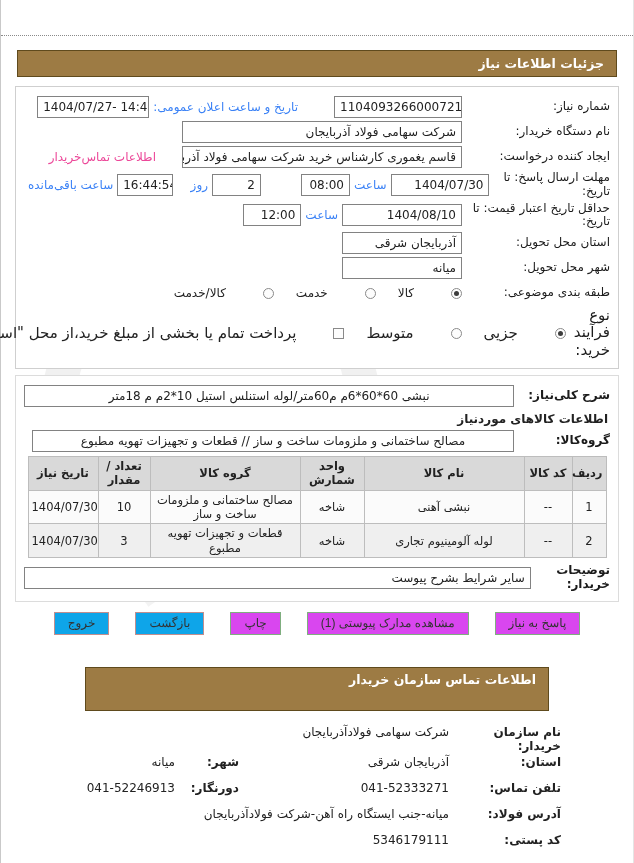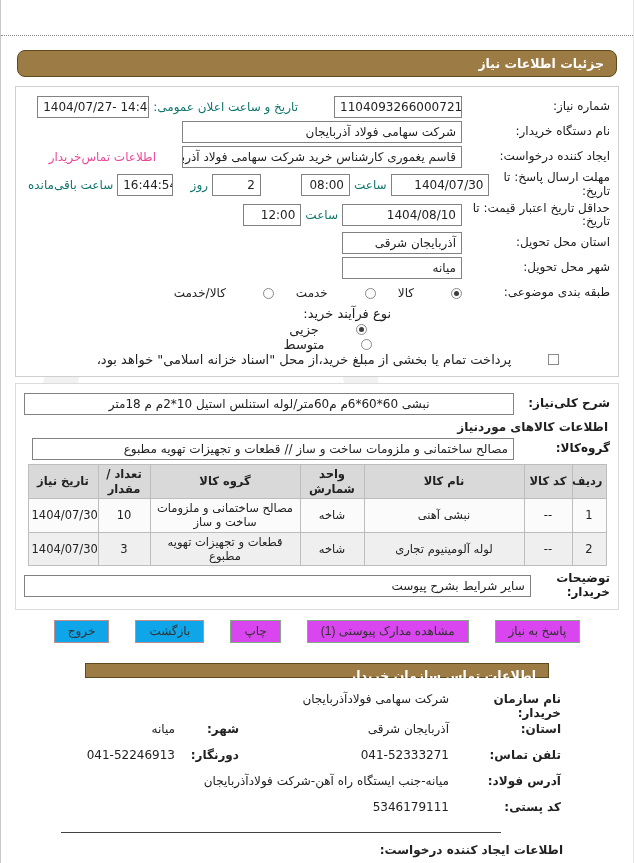--- a/index.html
+++ b/index.html
@@ -13,51 +13,51 @@
   }
   .page { position: relative; width: 634px; height: 863px; background:#fff;
           border-left: 1px solid #c9c9c9; border-right: 1px solid #e5e5e5; }
   .spacer-top { height: 36px; border-bottom: 1px dotted #8a8a8a; }
 
   .title-bar {
     background: #9d7b44; border: 1px solid #5f4a1d; color: #fff;
     font-weight: bold; font-size: 12.5px;
     height: 27px; line-height: 25px; padding: 0 12px;
   }
-  .bar1 { margin: 14px 16px 0 16px; border-radius: 8px; }
-  .bar2 { margin: 20px 84px 0 84px; height: 15px; line-height: 24px; }
+  .bar1 { margin: 14px 16px 0 16px; }
+  .bar2 { margin: 32px 84px 0 84px; height: 44px; line-height: 24px; }
 
   .panel { margin: 9px 14px 0 14px; border: 1px solid #cfcfcf; background: #fff;
            padding: 6px 8px; position: relative; z-index: 2; }
   .panel2 { margin-top: 6px; border-color: #dcdcdc; }
 
   .f-row { display: flex; direction: rtl; align-items: center; margin: 3px 0; min-height: 22px; }
   .f-label { width: 148px; padding-left: 8px; color: #1c1c1c; line-height: 1.15; }
-  .lbl { color: #0f766e; margin: 0 4px; white-space: nowrap; }
+  .lbl { color: #3b82f6; margin: 0 4px; white-space: nowrap; }
   .box {
     border: 1px solid #828282; background: #fff; height: 22px; line-height: 20px;
     padding: 0 5px; text-align: right; overflow: hidden; white-space: nowrap; font-size: 12px;
   }
   .ltr { direction: ltr; unicode-bidi: embed; }
   .w128 { width: 128px; } .w112 { width: 112px; } .w280 { width: 280px; }
   .w120 { width: 120px; } .w58 { width: 58px; } .w66 { width: 66px; text-align: center; }
   .gap36 { margin-right: 36px; } .gap40 { margin-right: 40px; } .gap14 { margin-right: 14px; }
   .link { color: #ec4899; margin-right: 26px; cursor: pointer; white-space: nowrap; }
 
   .radio { display: inline-block; width: 11px; height: 11px; border: 1px solid #8a8a8a;
            border-radius: 50%; background: #fdfdfd; vertical-align: middle; position: relative; }
   .radio.checked::after { content: ""; position: absolute; inset: 2px; border-radius: 50%; background: #3c3c3c; }
   .checkbox { display: inline-block; width: 11px; height: 11px; border: 1px solid #8a8a8a;
               background: #fdfdfd; vertical-align: middle; }
   .opt { display: inline-flex; align-items: center; margin-left: 22px; white-space: nowrap; gap: 33px; }
   .opt > span + span { margin-right: 4px; }
-  .note-row { font-size: 13px; flex-direction: column; }
+  .note-row { font-size: 15px; }
 
   .bold { font-weight: bold; }
-  .desc-box { width: 492px; text-align: center; } .group-box { width: 482px; }
+  .desc-box { width: 492px; text-align: center; } .group-box { width: 482px; text-align: center; }
   .notes-box { width: 512px; }
   .sec-title { font-weight: bold; margin: 5px 2px 4px 0; }
 
   table.goods { border-collapse: collapse; margin: 4px auto 6px auto; width: 578px;
                 font-size: 11.5px; table-layout: fixed; }
   table.goods th { background: #d9d9d9; font-weight: bold; }
   table.goods th, table.goods td {
     border: 1px solid #bdbdbd; text-align: center; padding: 2px 3px; height: 21px; line-height: 1.25;
   }
   table.goods tr.r1 td { background: #fbfbfb; }

